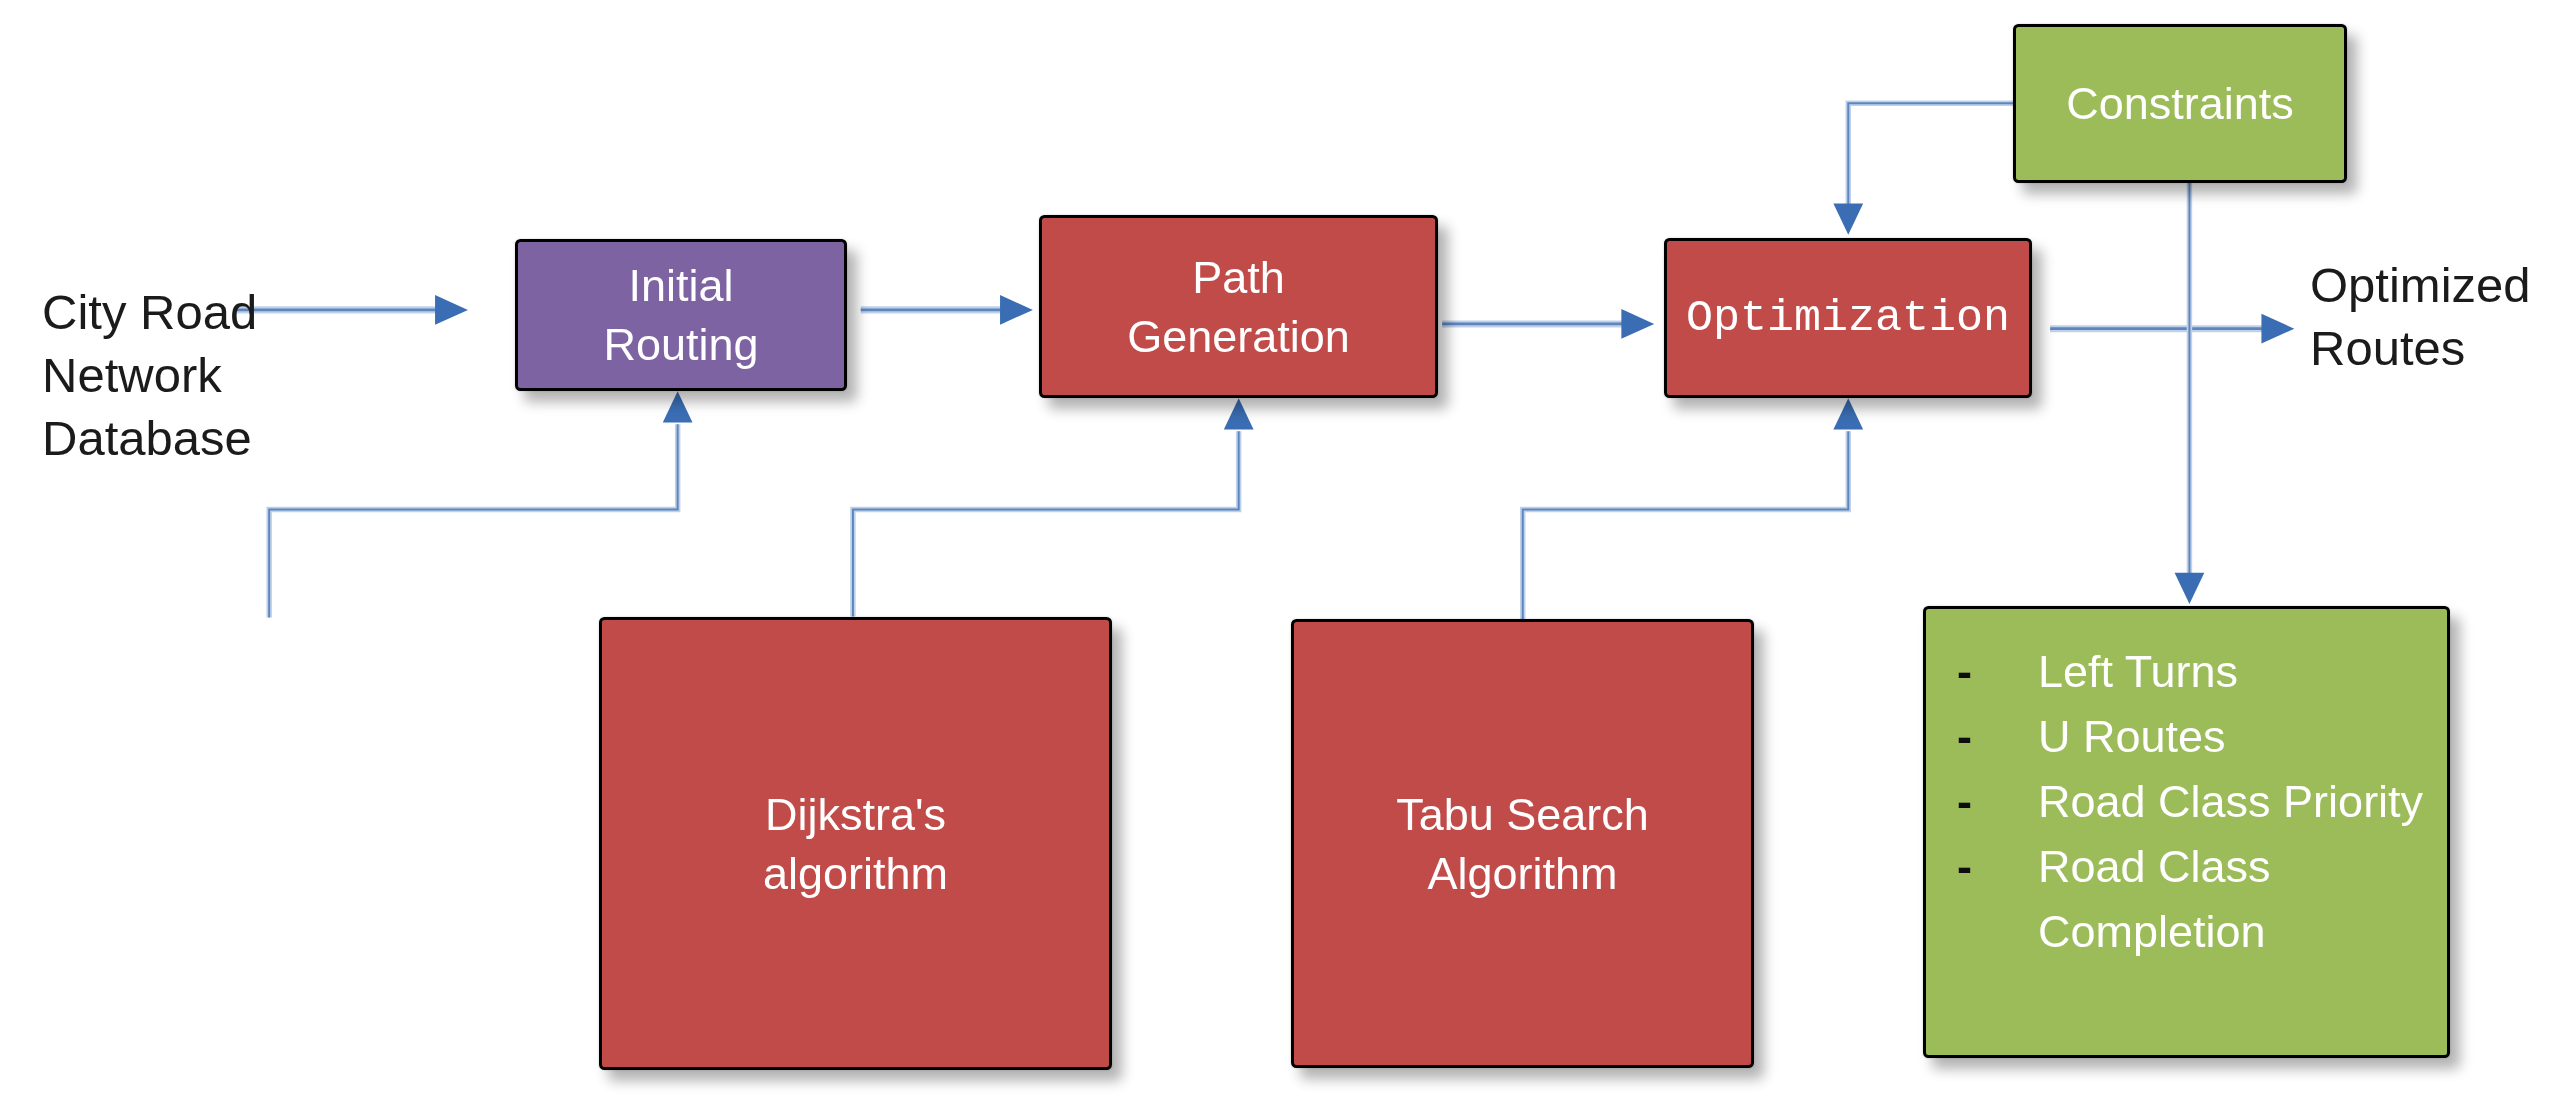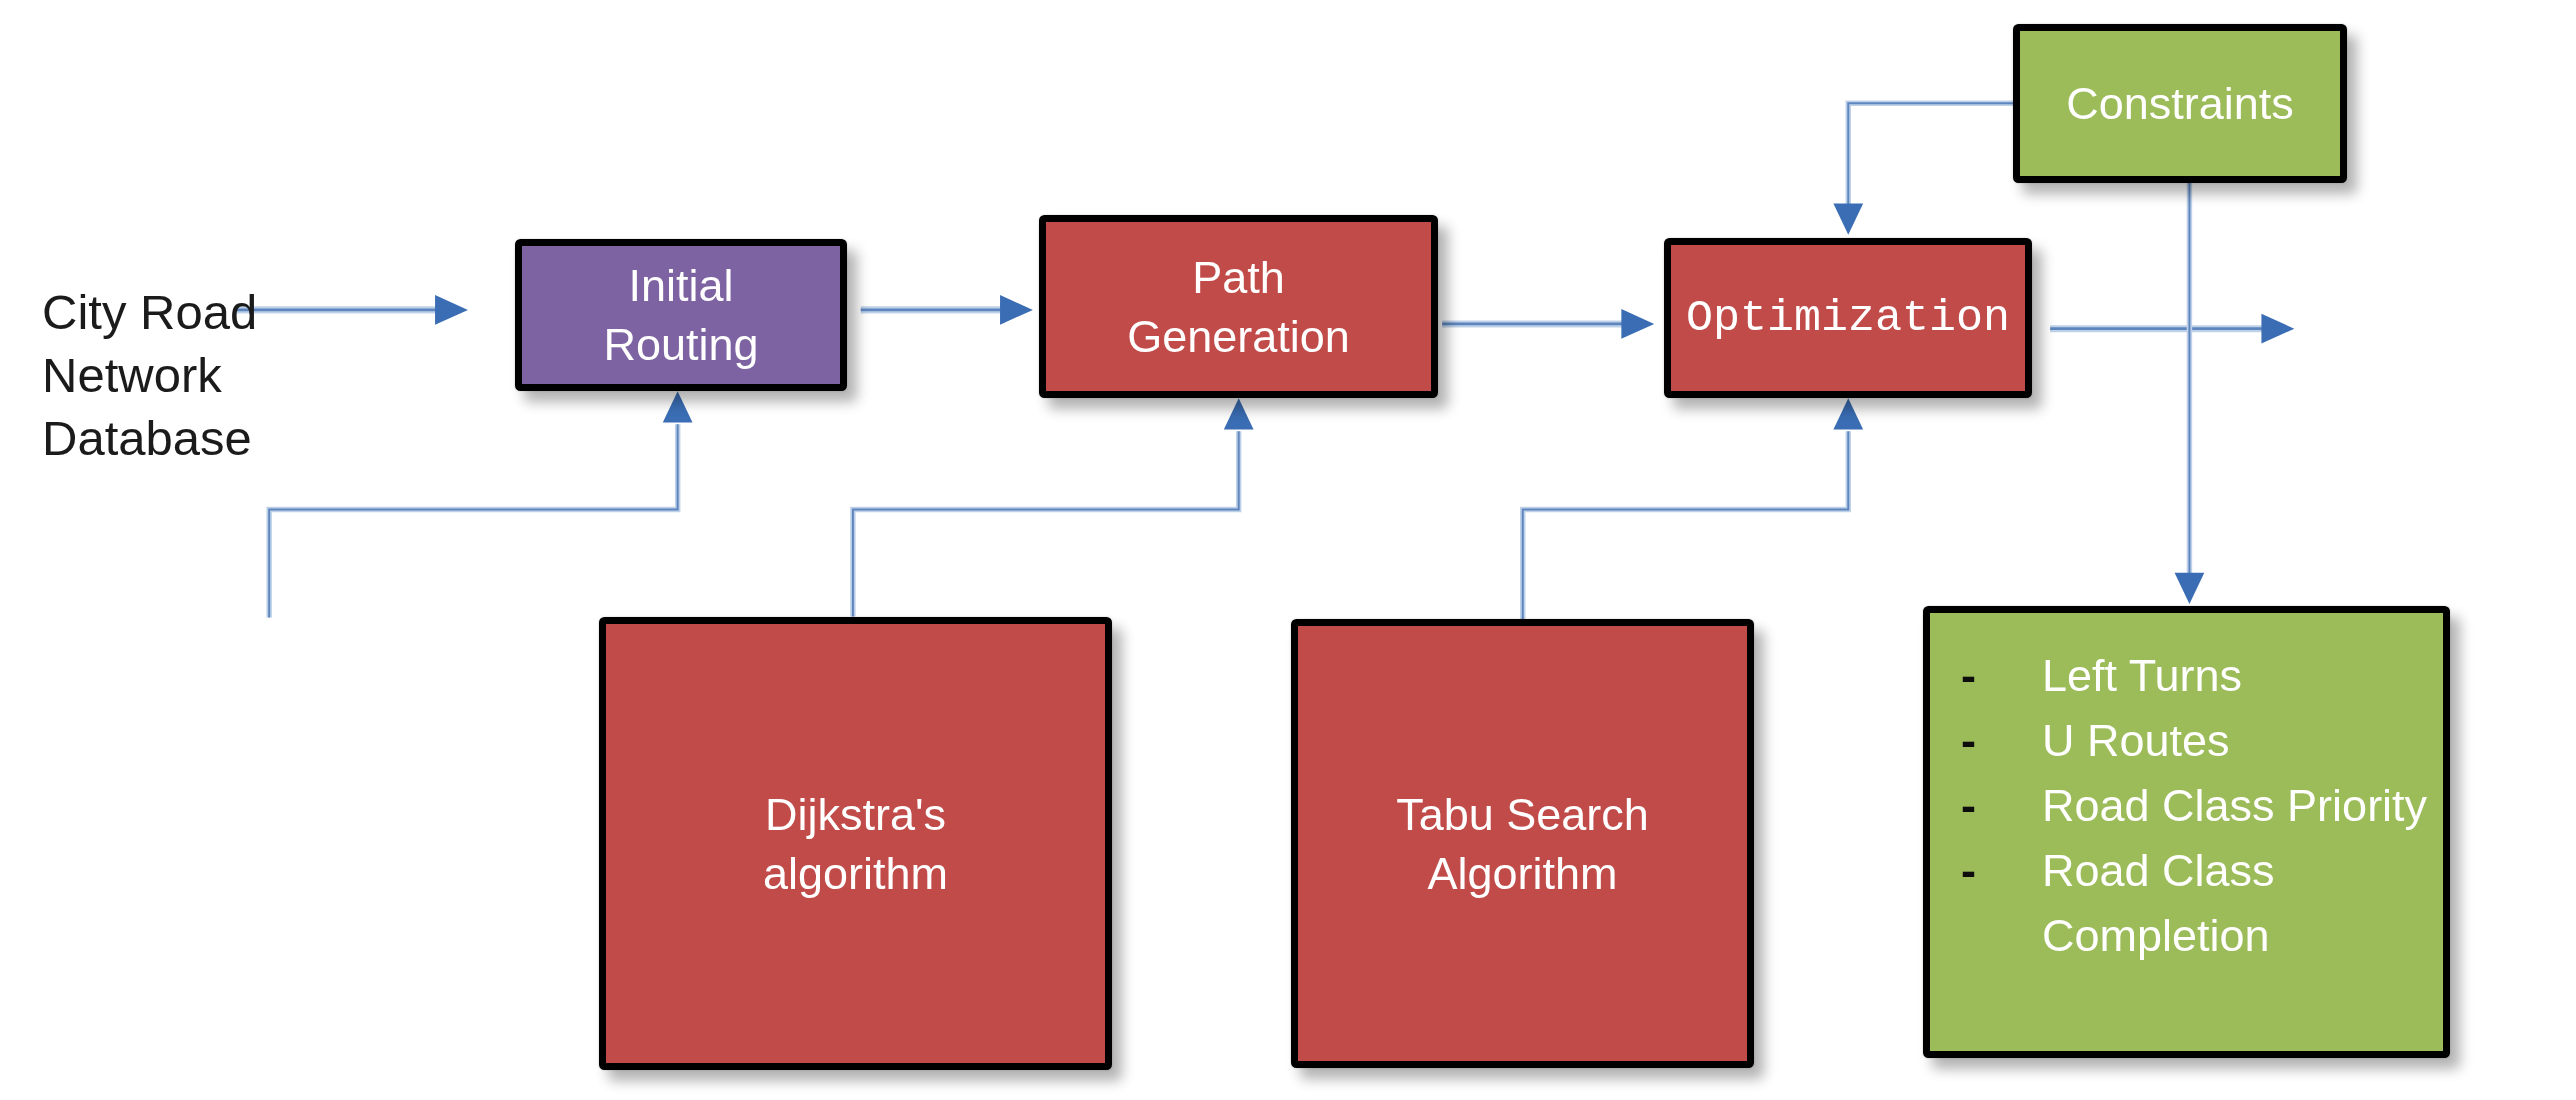--- a/index.html
+++ b/index.html
@@ -35,21 +35,21 @@
   }
   .thin .conn-halo { stroke-width: 7; }
   .thin .conn-core { stroke-width: 2.5; }
   .arrow-head {
     fill: var(--c-arrowhead, #3A6DB3);
     stroke: none;
   }
   .node {
     position: absolute;
     box-sizing: border-box;
-    border: 7px solid #000000;
+    border: 3px solid #000000;
     border-radius: 5.5px;
     display: flex;
     align-items: center;
     justify-content: center;
     color: var(--c-text-light, #ffffff);
     font-size: 45px;
     line-height: 59px;
     text-align: center;
     box-shadow: 0 0 2.3px rgba(0,0,0,0.18), 9.4px 11px 12.5px rgba(0,0,0,0.30);
   }
@@ -160,20 +160,22 @@
   </div>
 
   <div class="node fill-red" style="left:1664px; top:238px; width:368px; height:160px;font-family:Liberation Mono, monospace;">
     <span>Optimization</span>
   </div>
 
   <div class="node fill-green" style="left:2013px; top:24px; width:334px; height:159px;">
     <span>Constraints</span>
   </div>
 
+  <div class="side-label" style="left:2310px; top:254px;">Optimized
+Routes</div>
 
   <div class="node fill-green list-box" style="left:1923px; top:606px; width:527px; height:452px;">
     <div class="list-row">
       <span class="dash">-</span>
       <span class="item-text">Left Turns</span>
     </div>
     <div class="list-row">
       <span class="dash">-</span>
       <span class="item-text">U Routes</span>
     </div>

